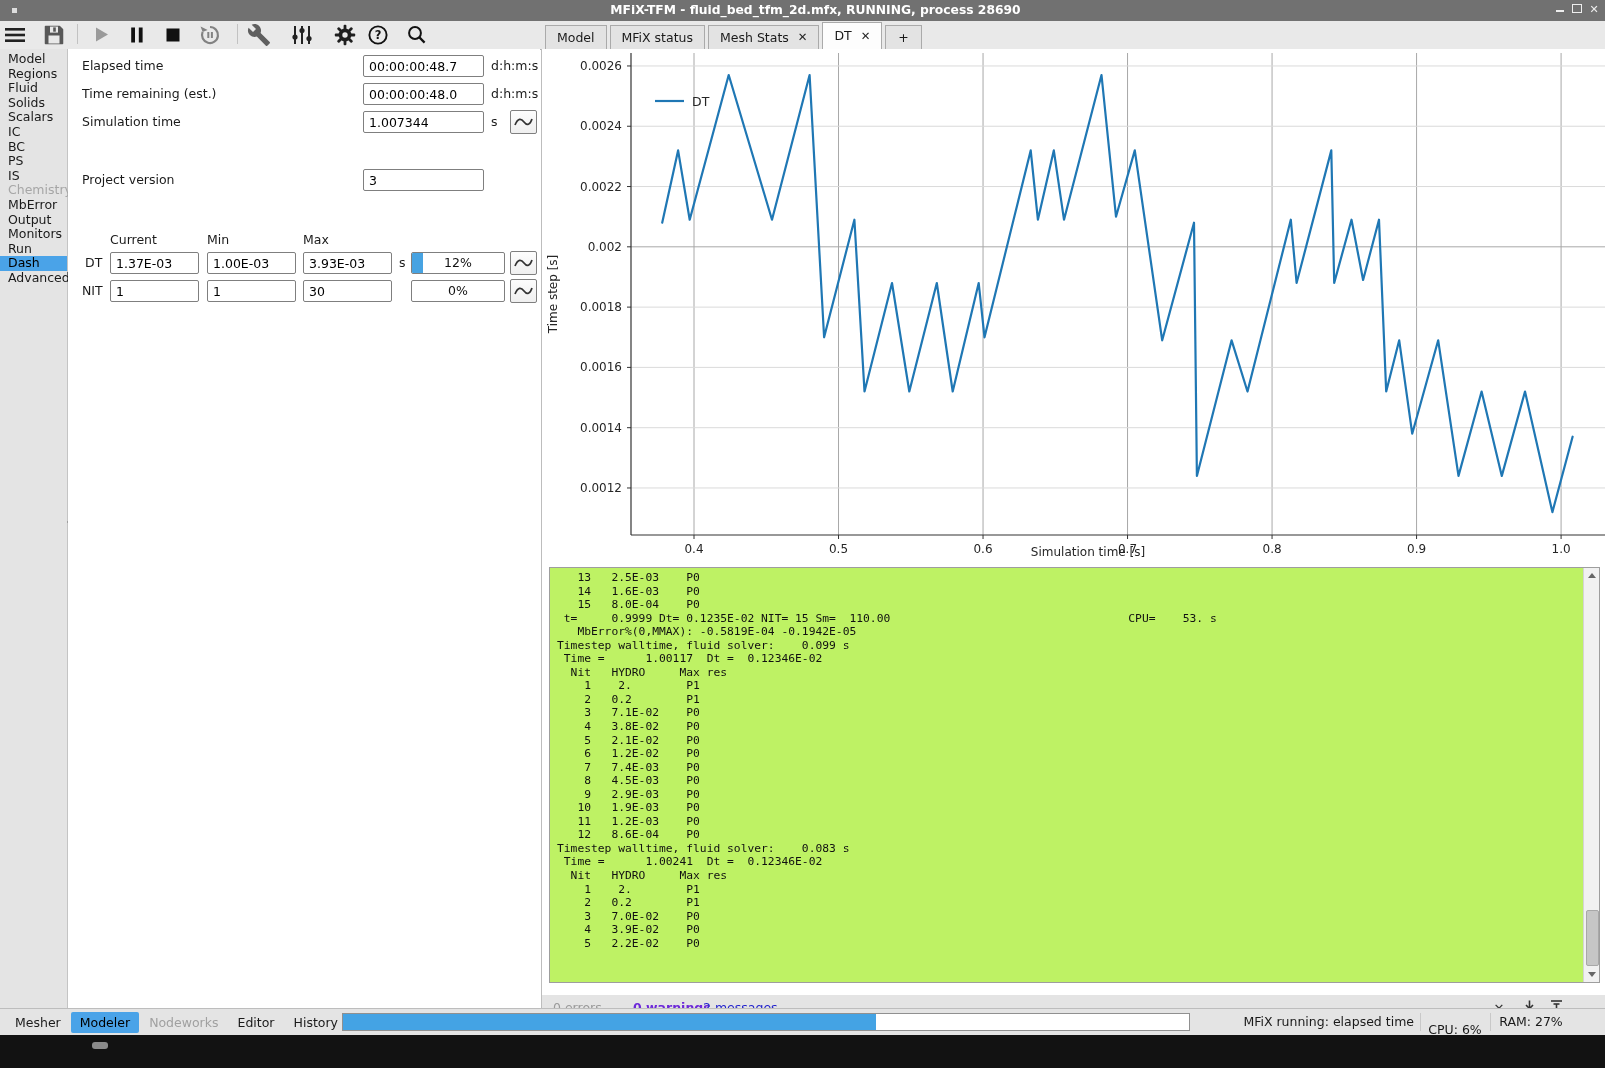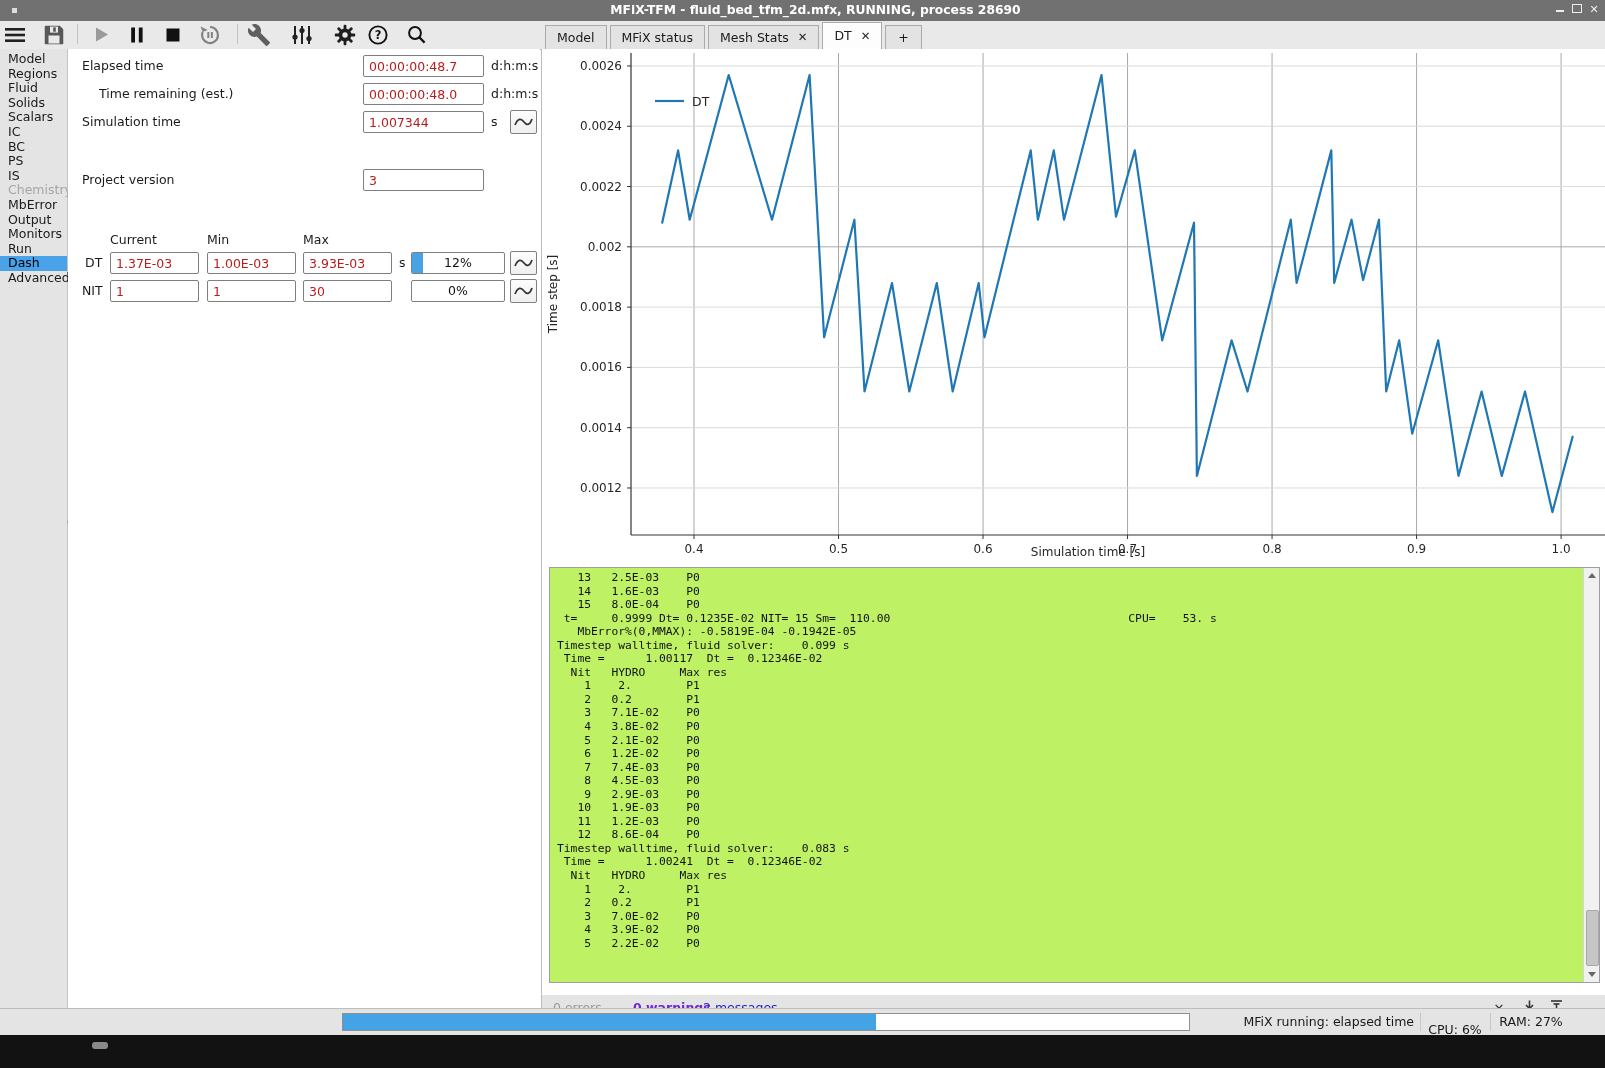--- a/index.html
+++ b/index.html
@@ -26,21 +26,21 @@
   .tab.active{background:#fdfdfd;height:27px;line-height:26px;position:relative;z-index:3;}
   .tab.newtab{padding:0 12px;}
   
   #sidebar{left:0;top:49px;width:68px;height:959px;background:#e4e4e4;border-right:1px solid #c4c4c4;padding-top:3px;box-sizing:border-box;}
   .side-item{height:14.6px;line-height:14.6px;padding-left:8px;font-size:12.5px;color:#1a1a1a;cursor:pointer;}
   .side-item.disabled{color:#a6a6a6;cursor:default;}
   .side-item.selected{background:#4aa3e8;color:#000;}
   
   .flabel{position:absolute;height:22px;line-height:22px;}
   .finput{position:absolute;box-sizing:border-box;height:22px;border:1px solid #7f7f7f;border-radius:2px;
-          background:#fff;font-family:inherit;font-size:12.5px;color:#b91c1c;padding:0 5px;}
+          background:#fff;font-family:inherit;font-size:12.5px;color:#000000;padding:0 5px;}
   .funit{position:absolute;height:22px;line-height:22px;}
   .sbtn{position:absolute;box-sizing:border-box;width:27px;height:24px;border:1px solid #7f7f7f;border-radius:2px;
         background:linear-gradient(#fdfdfd,#efefef);padding:1px;cursor:pointer;}
   .thead{position:absolute;height:15px;line-height:15px;}
   .pbar{position:absolute;box-sizing:border-box;height:22px;border:1px solid #7f7f7f;border-radius:2px;background:#fff;overflow:hidden;}
   .pbar .chunk{position:absolute;left:0;top:0;bottom:0;background:#47a3e2;}
   .pbar .plabel{position:absolute;left:0;right:0;top:0;bottom:0;text-align:center;line-height:20px;font-size:12.5px;color:#111;}
   
   #chart-svg{position:absolute;left:543px;top:49px;}
   #chart-svg text{font-family:"DejaVu Sans","Liberation Sans",sans-serif;font-size:12px;fill:#262626;}
@@ -222,21 +222,21 @@
     <svg width="8" height="12" viewBox="0 0 8 12">
         <polyline points="5.5,2 2,6 5.5,10" fill="none" stroke="#7a7a7a" stroke-width="1.4"></polyline>
       </svg>
   </div>
 
   <div class="abs" style="left:68px;top:49px;width:472px;height:959px;background:#fff;">
     <div class="flabel" style="left:14px;top:6px;">Elapsed time</div>
     <input class="finput" style="left: 295px; top: 6px; width: 121px;" value="00:00:00:48.7">
     <div class="funit" style="left:423px;top:6px;">d:h:m:s</div>
 
-    <div class="flabel" style="left:31px;top:34px;">Time remaining (est.)</div>
+    <div class="flabel" style="left:14px;top:34px;">Time remaining (est.)</div>
     <input class="finput" style="left: 295px; top: 34px; width: 121px;" value="00:00:00:48.0">
     <div class="funit" style="left:423px;top:34px;">d:h:m:s</div>
 
     <div class="flabel" style="left:14px;top:62px;">Simulation time</div>
     <input class="finput" style="left: 295px; top: 62px; width: 121px;" value="1.007344">
     <div class="funit" style="left:423px;top:62px;">s</div>
     <button class="sbtn" style="left:442px;top:61px;">
       <svg width="23" height="20" viewBox="0 0 23 20">
           <path d="M3 13 C6 6,9 6,12 10 S18 13,20 7" fill="none" stroke="#333" stroke-width="1.7"></path>
         </svg>
@@ -404,20 +404,28 @@
           <g stroke="#333" stroke-width="1.6" fill="none">
             <line x1="2" y1="2" x2="13" y2="2"></line>
             <line x1="7.5" y1="5" x2="7.5" y2="13.5"></line>
             <line x1="4.5" y1="5" x2="10.5" y2="5"></line>
           </g>
         </svg>
     </button>
   </div>
 
   <div class="abs" id="bottombar">
+    <div id="modules">
+        <div class="module normal">Mesher</div>
+        <div class="module selected selected">Modeler</div>
+        <div class="module disabled">Nodeworks</div>
+        <div class="module normal">Editor</div>
+        <div class="module normal">History</div>
+        <div class="module normal">Python</div>
+      </div>
     <div id="bprog">
         <div class="chunk" style="width: 63%;"></div>
       </div>
     <div class="statsep" style="left:1420px;"></div>
     <div class="statcell" style="left:1196px;width:218px;text-align:right;">MFiX running: elapsed time 0:00:48</div>
     <div class="statcell" style="left:1426px;width:58px;text-align:center;margin-top:8px;">CPU: 6%</div>
     <div class="statsep" style="left:1490px;"></div>
     <div class="statcell" style="left:1496px;width:70px;text-align:center;">RAM: 27%</div>
   </div>
 

